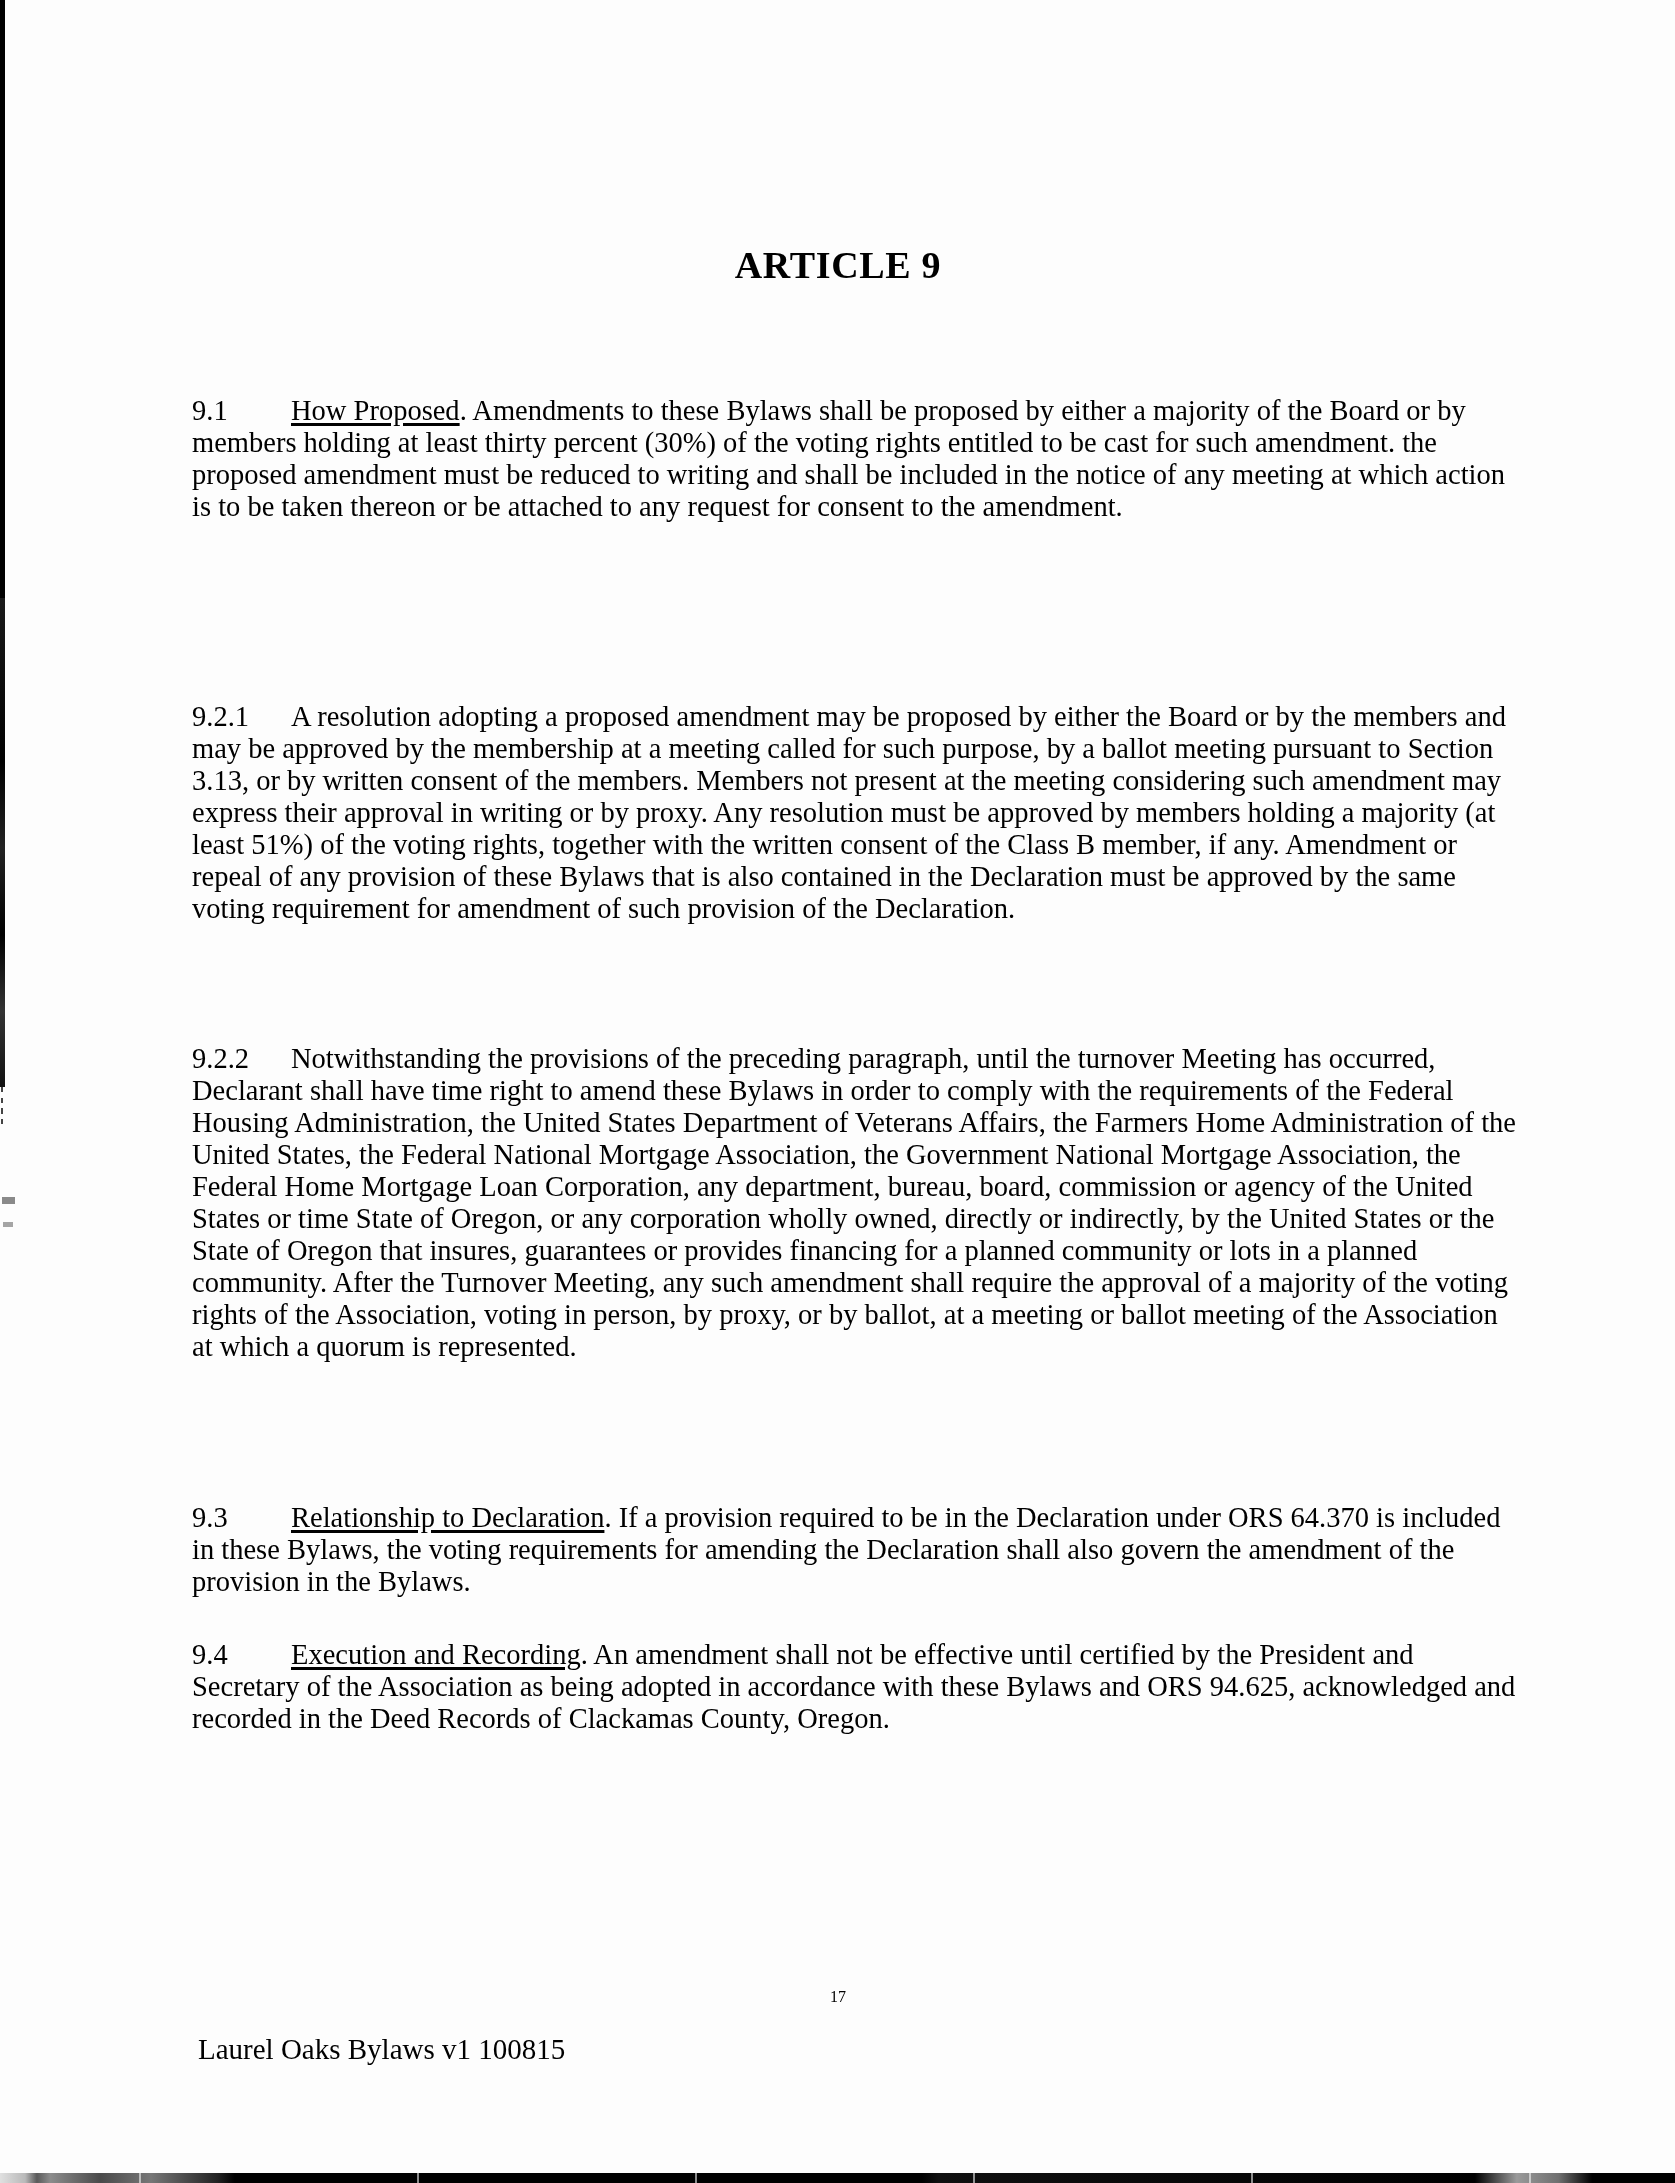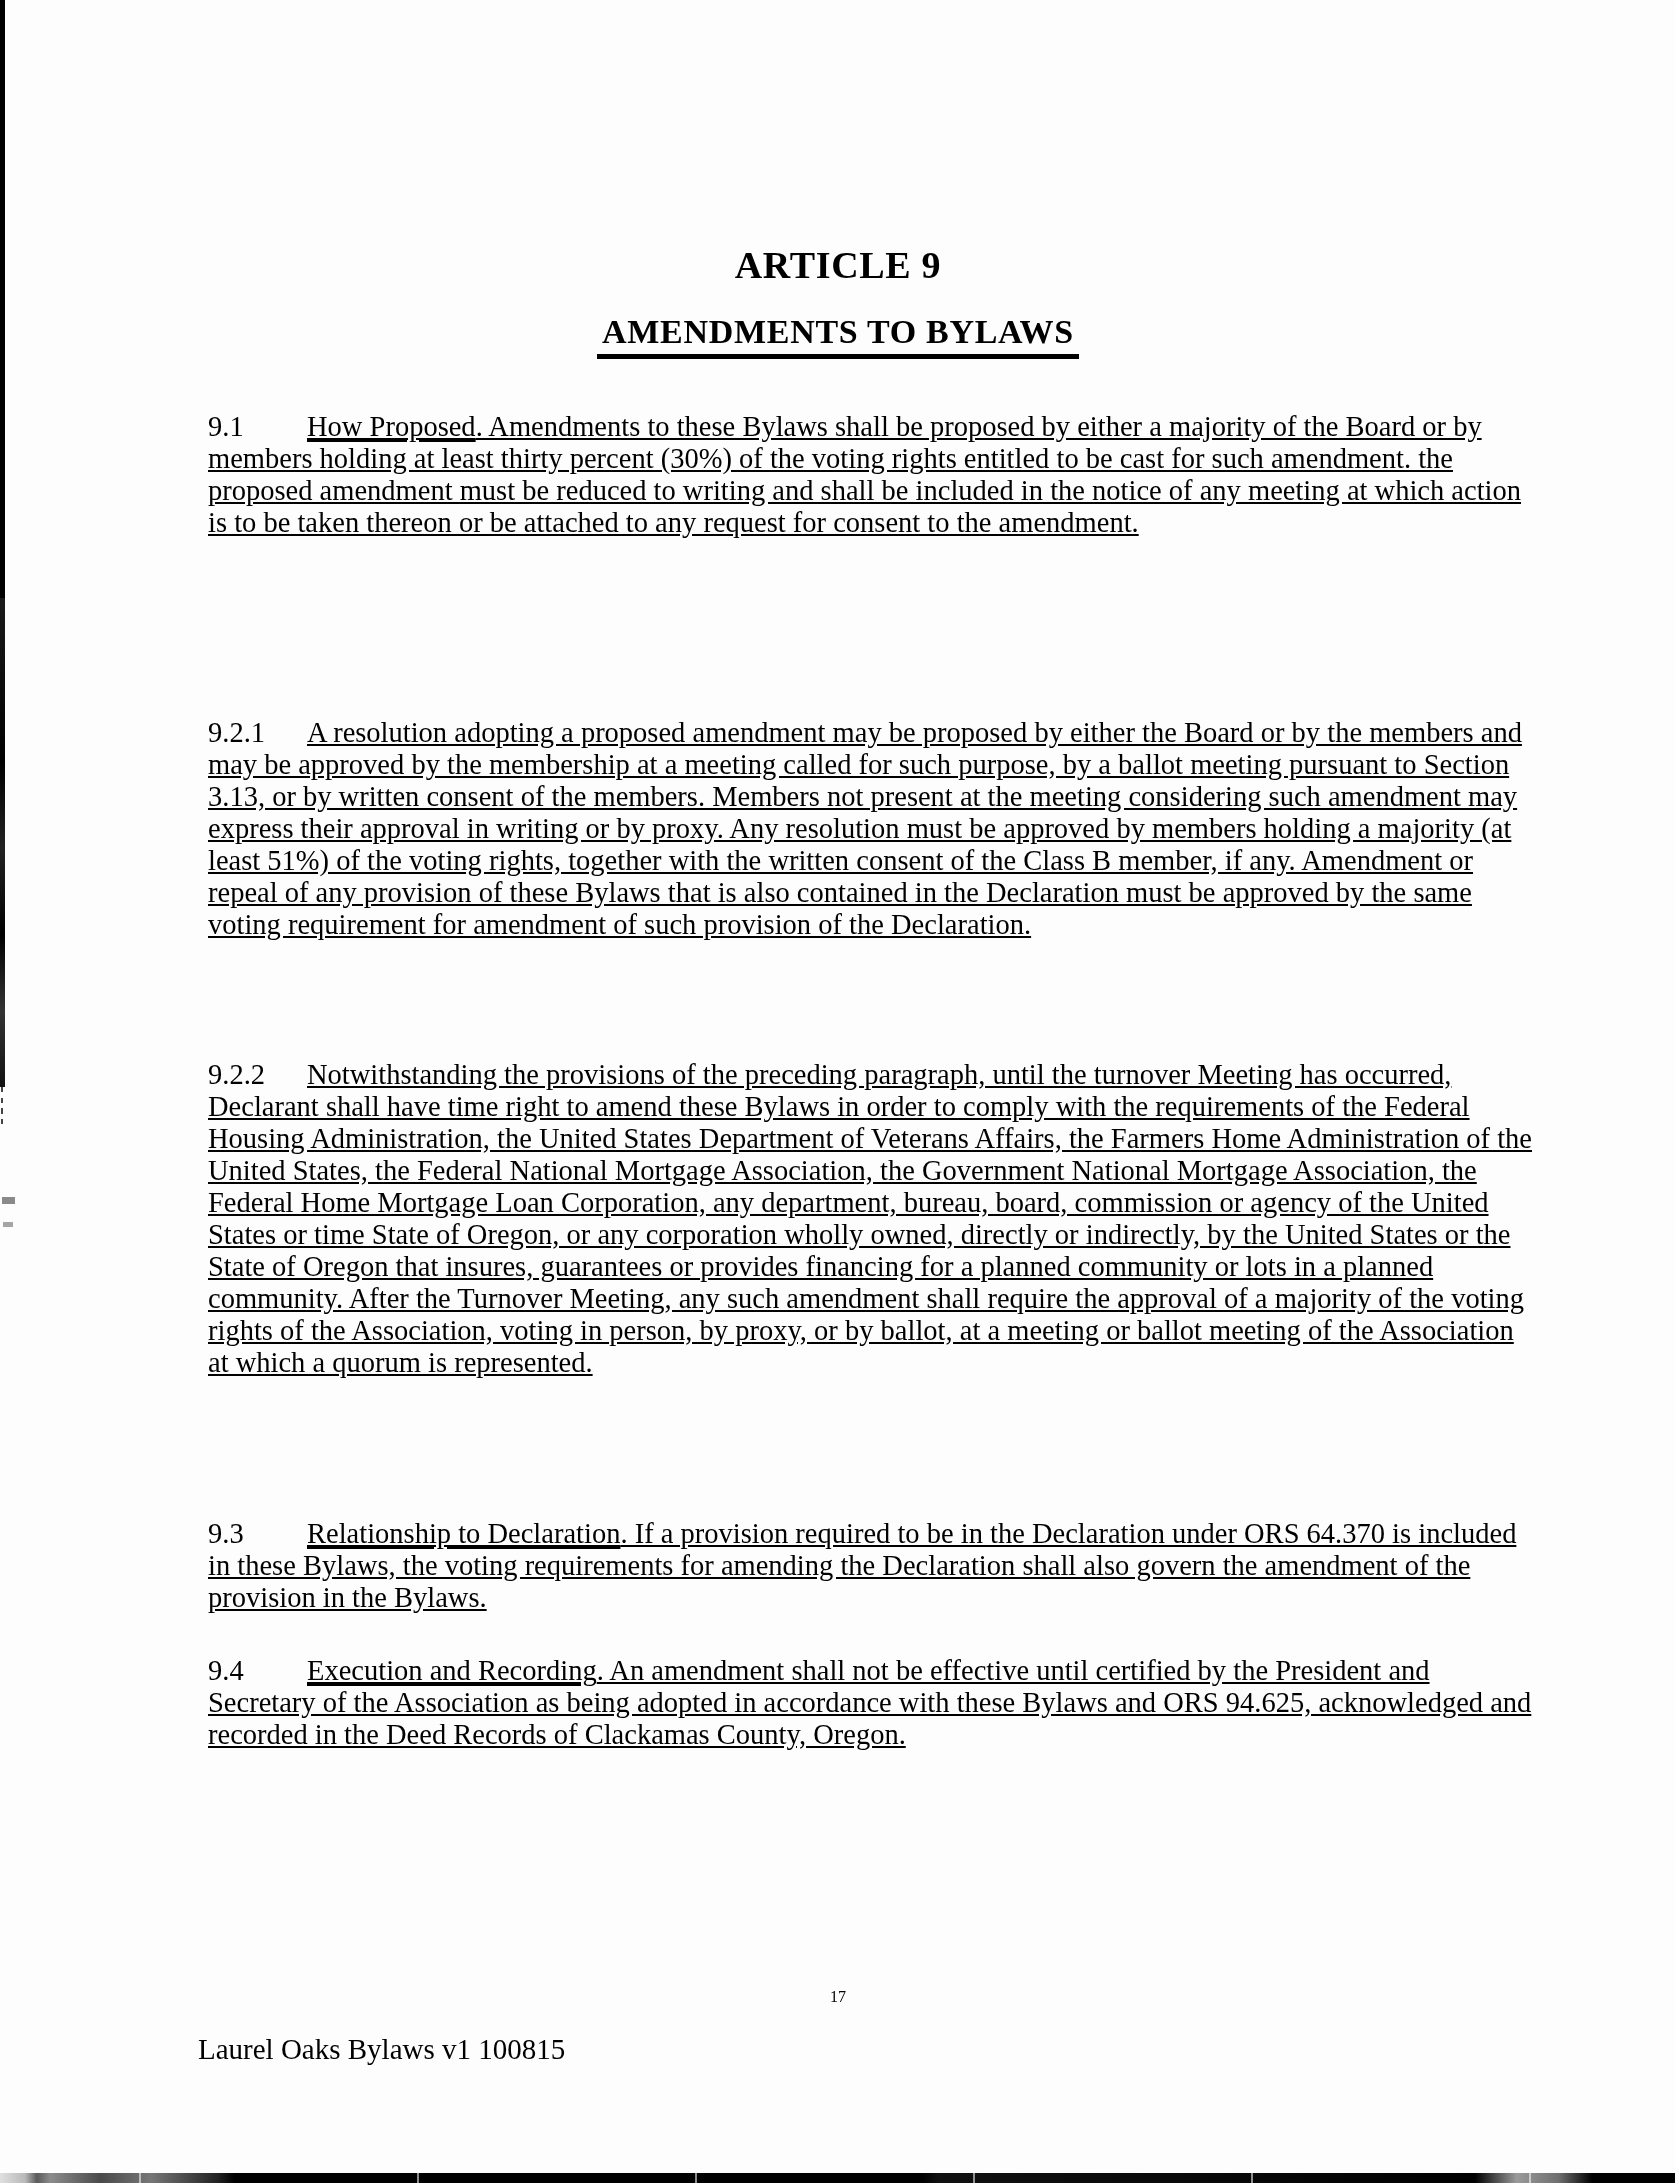--- a/index.html
+++ b/index.html
@@ -104,25 +104,24 @@
   .doc-title .u {
     display: inline-block;
     border-bottom: 5.3px solid #000;
     padding: 0 5.3px 2.7px 5.3px;
   }
   
   .section {
     position: absolute;
     left: 192px;
     width: 1326px;
-    margin: 16px;
+    margin: 0;
     font-size: 28.5px;
     line-height: 32px;
     text-align: left;
-    text-decoration: underline;
   }
   .sec-num {
     display: inline-block;
     width: 99px;
   }
   .sec-head {
     text-decoration: underline;
     text-decoration-thickness: 2.7px;
     text-underline-offset: 3.3px;
   }
@@ -148,21 +147,20 @@
 <body>
 
 <div class="page">
 
   <div class="edge-left"></div>
   <div class="edge-left-tail"></div>
   <div class="margin-mark-1"></div>
   <div class="margin-mark-2"></div>
 
   <h1 class="article-title">ARTICLE 9</h1>
-  <h2 class="doc-title"><span class="u">AMENDMENTS TO BYLAWS</span></h2>
 
   <p class="section" style="top:395px"><span class="sec-num">9.1</span><span class="sec-head">How Proposed</span><span>. Amendments to these Bylaws shall be proposed by either a majority of the Board or by members holding at least thirty percent (30%) of the voting rights entitled to be cast for such amendment. the proposed amendment must be reduced to writing and shall be included in the notice of any meeting at which action is to be taken thereon or be attached to any request for consent to the amendment.</span></p>
 
 
   <p class="section" style="top:701px"><span class="sec-num">9.2.1</span><span>A resolution adopting a proposed amendment may be proposed by either the Board or by the members and may be approved by the membership at a meeting called for such purpose, by a ballot meeting pursuant to Section 3.13, or by written consent of the members. Members not present at the meeting considering such amendment may express their approval in writing or by proxy. Any resolution must be approved by members holding a majority (at least 51%) of the voting rights, together with the written consent of the Class B member, if any. Amendment or repeal of any provision of these Bylaws that is also contained in the Declaration must be approved by the same voting requirement for amendment of such provision of the Declaration.</span></p>
 
   <p class="section" style="top:1043px"><span class="sec-num">9.2.2</span><span>Notwithstanding the provisions of the preceding paragraph, until the turnover Meeting has occurred, Declarant shall have time right to amend these Bylaws in order to comply with the requirements of the Federal Housing Administration, the United States Department of Veterans Affairs, the Farmers Home Administration of the United States, the Federal National Mortgage Association, the Government National Mortgage Association, the Federal Home Mortgage Loan Corporation, any department, bureau, board, commission or agency of the United States or time State of Oregon, or any corporation wholly owned, directly or indirectly, by the United States or the State of Oregon that insures, guarantees or provides financing for a planned community or lots in a planned community. After the Turnover Meeting, any such amendment shall require the approval of a majority of the voting rights of the Association, voting in person, by proxy, or by ballot, at a meeting or ballot meeting of the Association at which a quorum is represented.</span></p>
 
   <p class="section" style="top:1502px"><span class="sec-num">9.3</span><span class="sec-head">Relationship to Declaration</span><span>. If a provision required to be in the Declaration under ORS 64.370 is included in these Bylaws, the voting requirements for amending the Declaration shall also govern the amendment of the provision in the Bylaws.</span></p>
 

